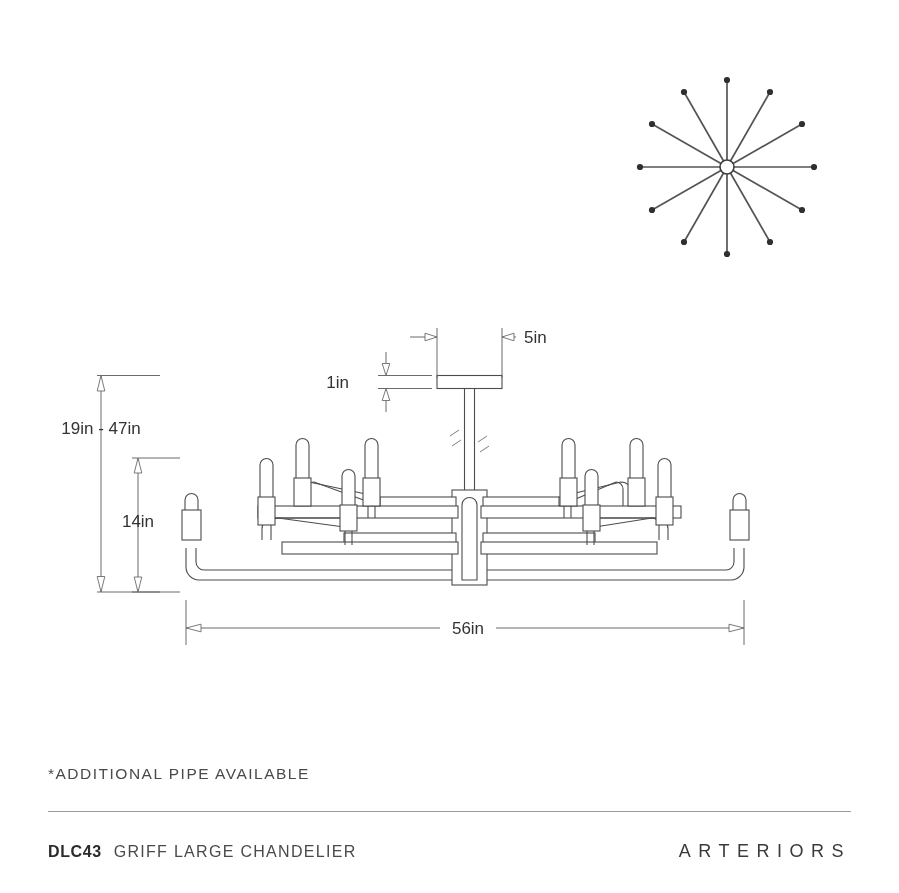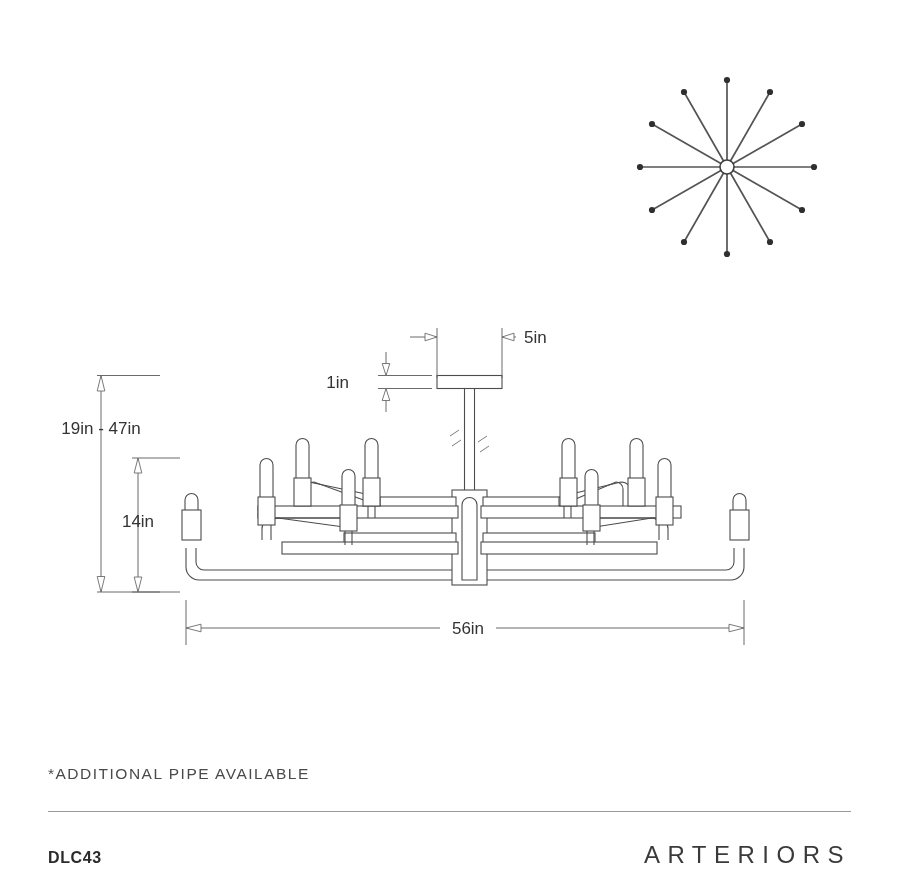--- a/index.html
+++ b/index.html
@@ -124,21 +124,21 @@
     letter-spacing: 0.6px;
     color: #2b2b2b;
   }
   .prod-name {
     font-size: 16px;
     letter-spacing: 1.3px;
     color: #4a4a4a;
     margin-left: 12px;
   }
   .brand {
-    font-size: 24px;
+    font-size: 18px;
     letter-spacing: 7.5px;
     color: #3a3a3a;
     white-space: nowrap;
   }
 </style>
 </head>
 <body>
 
 <div id="sheet">
 
@@ -339,17 +339,18 @@
     </g>
 
   </svg>
 
   <div class="footer-note">*ADDITIONAL PIPE AVAILABLE</div>
   <div class="divider"></div>
 
   <div class="footer-row">
     <div class="sku-block">
       <span class="sku">DLC43</span>
+      <span class="prod-name">GRIFF LARGE CHANDELIER</span>
     </div>
     <div class="brand">ARTERIORS</div>
   </div>
 
 </div>
 
 </body></html>

